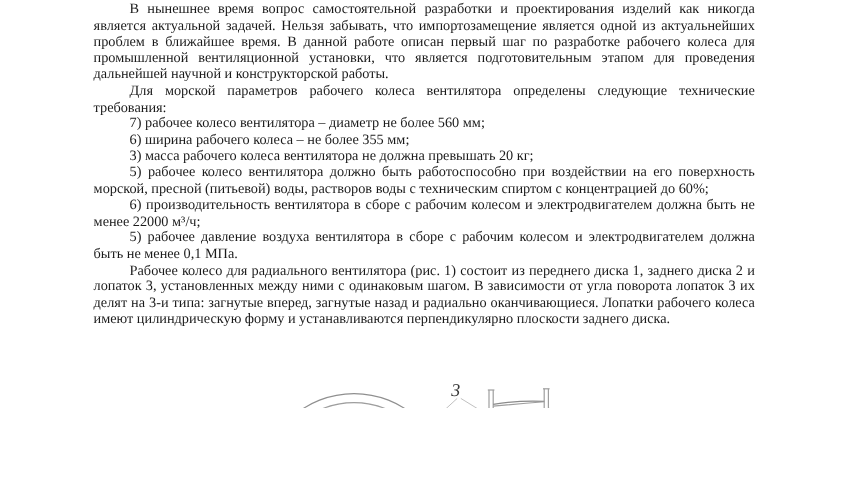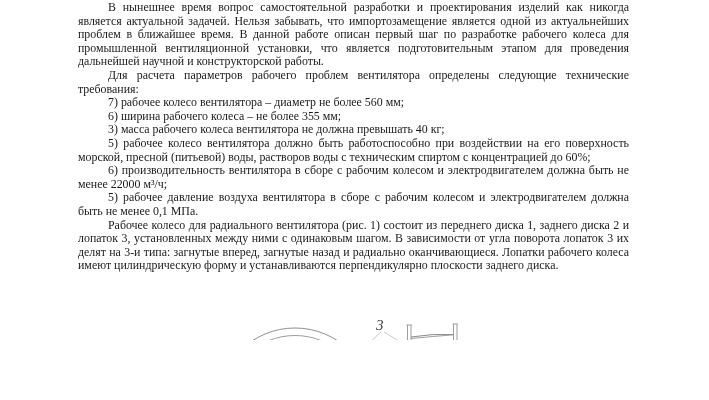--- a/index.html
+++ b/index.html
@@ -28,25 +28,25 @@
     fill:#3a3a3a;
   }
 </style>
 </head>
 <body>
 
 <div class="page">
 
   <div class="textblock">
     <p>В нынешнее время вопрос самостоятельной разработки и проектирования изделий как никогда является актуальной задачей. Нельзя забывать, что импортозамещение является одной из актуальнейших проблем в ближайшее время. В данной работе описан первый шаг по разработке рабочего колеса для промышленной вентиляционной установки, что является подготовительным этапом для проведения дальнейшей научной и конструкторской работы.</p>
-    <p>Для расчета параметров рабочего проблем вентилятора определены следующие технические требования:</p>
+    <p>Для морской параметров рабочего колеса вентилятора определены следующие технические требования:</p>
     <div>
       <p>7) рабочее колесо вентилятора – диаметр не более 560 мм;</p>
       <p>6) ширина рабочего колеса – не более 355 мм;</p>
-      <p>3) масса рабочего колеса вентилятора не должна превышать 40 кг;</p>
+      <p>3) масса рабочего колеса вентилятора не должна превышать 20 кг;</p>
       <p>5) рабочее колесо вентилятора должно быть работоспособно при воздействии на его поверхность морской, пресной (питьевой) воды, растворов воды с техническим спиртом с концентрацией до 60%;</p>
       <p>6) производительность вентилятора в сборе с рабочим колесом и электродвигателем должна быть не менее 22000 м³/ч;</p>
       <p>5) рабочее давление воздуха вентилятора в сборе с рабочим колесом и электродвигателем должна быть не менее 0,1 МПа.</p>
     </div>
     <p>Рабочее колесо для радиального вентилятора (рис. 1) состоит из переднего диска 1, заднего диска 2 и лопаток 3, установленных между ними с одинаковым шагом. В зависимости от угла поворота лопаток 3 их делят на 3-и типа: загнутые вперед, загнутые назад и радиально оканчивающиеся. Лопатки рабочего колеса имеют цилиндрическую форму и устанавливаются перпендикулярно плоскости заднего диска.</p>
   </div>
 
   <div class="figure">
     <svg width="320" height="90" viewBox="160 310 320 90" xmlns="http://www.w3.org/2000/svg">
 

